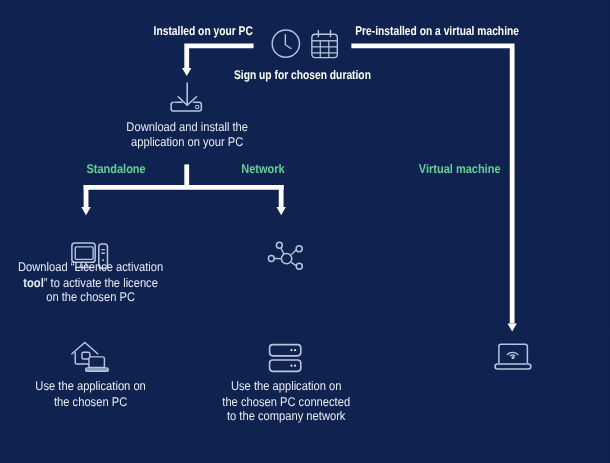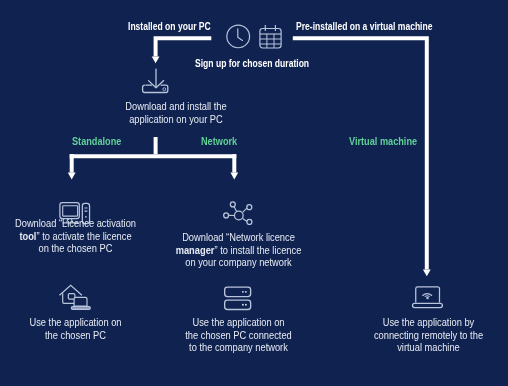--- a/index.html
+++ b/index.html
@@ -124,47 +124,37 @@
       <path d="M4.75 16.4 V2.65 a1.75 1.75 0 0 1 1.75 -1.75 h20.25 a1.75 1.75 0 0 1 1.75 1.75 v13.75"></path>
       <path d="M3.6 17.4 h25.7 a2.1 2.1 0 0 1 0 4.2 h-25.7 a2.1 2.1 0 0 1 0 -4.2 z"></path>
     </g>
     <g fill="none" stroke="#b9c5dd" stroke-width="1.1" stroke-linecap="round">
       <path d="M11.7 9.5 a6.4 6.4 0 0 1 9.0 0"></path>
       <path d="M14.2 10.4 a3.6 3.6 0 0 1 4.0 0"></path>
     </g>
     <circle cx="16.5" cy="11.9" r="1.25" fill="#b9c5dd"></circle>
   </svg>
 
-  <div class="para" style="left:0px;top:100px;width:312px;text-align:center;margin-left:20px;">
+  <div class="para" style="left:0px;top:100px;width:312px;text-align:center;">
     <div>Download and install the</div>
     <div>application on your PC</div>
   </div>
 
   <div class="para" style="left:0px;top:217px;width:151px;text-align:center;">
     <div>Download “Licence activation</div>
     <div><b>tool</b><span>” to activate the licence</span></div>
     <div>on the chosen PC</div>
   </div>
 
-  <div class="para" style="left:162px;top:231px;width:153px;text-align:center;">
-    <div>Download “Network licence</div>
-    <div><b>manager</b><span>” to install the licence</span></div>
-    <div>on your company network</div>
-  </div>
 
   <div class="para" style="left:0px;top:316px;width:151px;text-align:center;">
     <div>Use the application on</div>
     <div>the chosen PC</div>
   </div>
 
   <div class="para" style="left:162px;top:316px;width:153px;text-align:center;">
     <div>Use the application on</div>
     <div>the chosen PC connected</div>
     <div>to the company network</div>
   </div>
 
-  <div class="para" style="left:352px;top:316px;width:153px;text-align:center;">
-    <div>Use the application by</div>
-    <div>connecting remotely to the</div>
-    <div>virtual machine</div>
-  </div>
 
 </div>
 
 </body></html>

